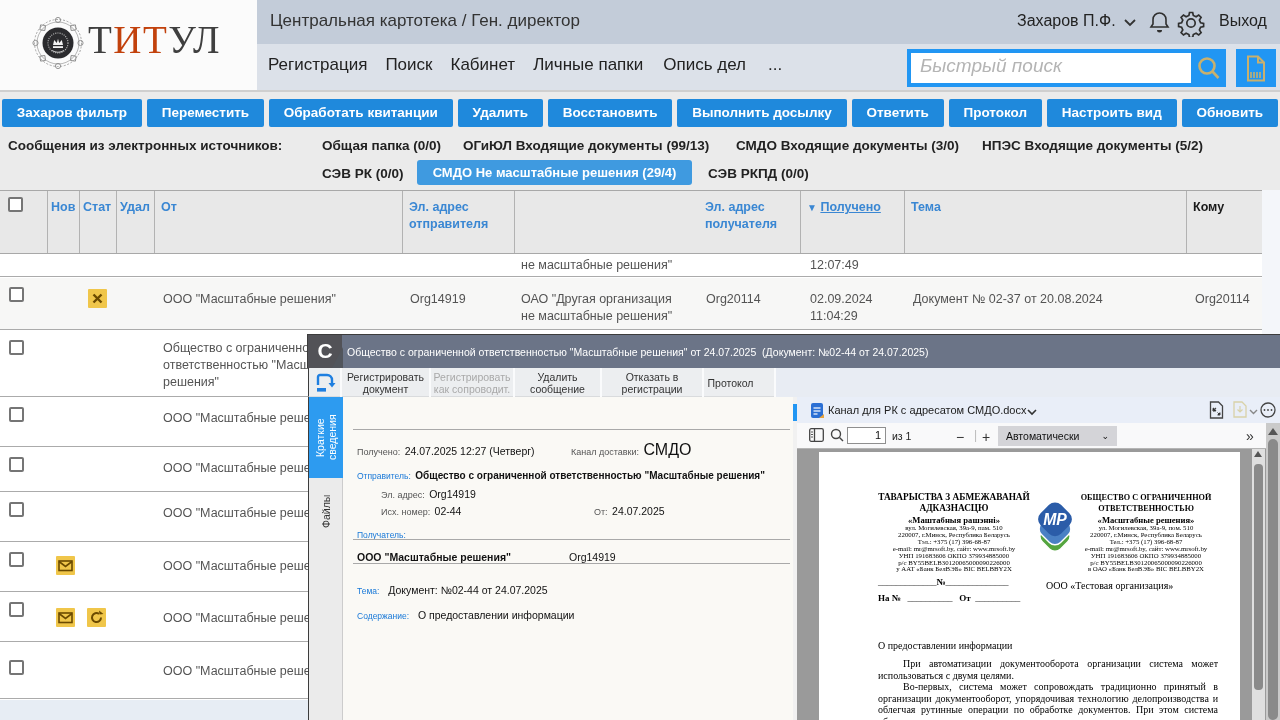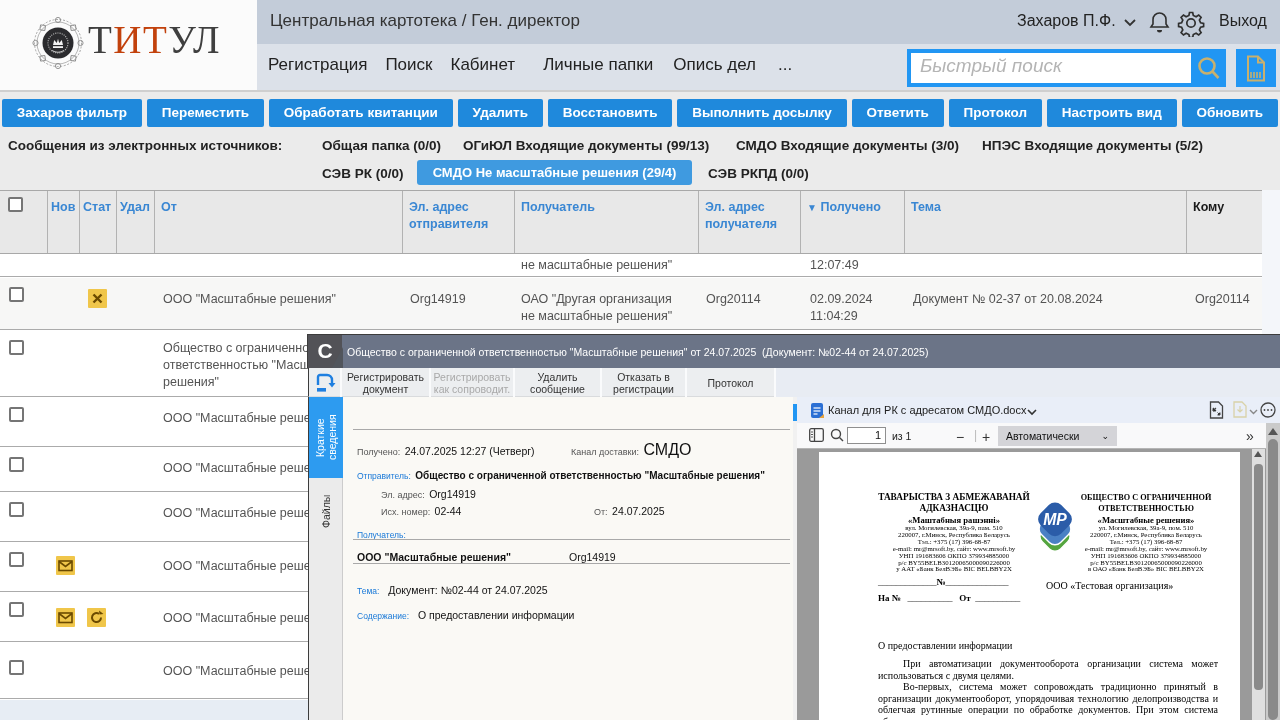--- a/index.html
+++ b/index.html
@@ -106,21 +106,21 @@
   <path d="M10.5 2 a6.5 6.5 0 0 1 6.5 6.5 v4.5 l2 3 h-17 l2 -3 v-4.5 a6.5 6.5 0 0 1 6.5 -6.5 z" fill="none" stroke="#2f2f2f" stroke-width="1.6"></path>
   <path d="M8 19 a2.5 2.5 0 0 0 5 0" fill="#2f2f2f"></path>
 </svg>
 <svg class="abs" style="left:1177px;top:9px" width="28" height="28" viewBox="0 0 28 28">
   <g fill="none" stroke="#2f2f2f" stroke-width="1.7">
   <circle cx="14" cy="14" r="4.2"></circle>
   <path d="M14 3.5 l1.7 0 0.6 3 2.8 1.2 2.6 -1.7 2.4 2.4 -1.7 2.6 1.2 2.8 3 0.6 0 3.2 -3 0.6 -1.2 2.8 1.7 2.6 -2.4 2.4 -2.6 -1.7 -2.8 1.2 -0.6 3 -3.2 0 -0.6 -3 -2.8 -1.2 -2.6 1.7 -2.4 -2.4 1.7 -2.6 -1.2 -2.8 -3 -0.6 0 -3.2 3 -0.6 1.2 -2.8 -1.7 -2.6 2.4 -2.4 2.6 1.7 2.8 -1.2 0.6 -3 z"></path>
   </g>
 </svg>
 <div class="abs" style="left:1219px;top:12px;font-size:16px;color:#222">Выход</div>
-<div class="abs" id="menu"><span style="margin-right:18px">Регистрация</span><span style="margin-right:18px">Поиск</span><span style="margin-right:28px">Кабинет</span><span style="margin-right:20px">Личные папки</span><span style="margin-right:22px">Опись дел</span><span>...</span></div>
+<div class="abs" id="menu"><span style="margin-right:18px">Регистрация</span><span style="margin-right:18px">Поиск</span><span style="margin-right:18px">Кабинет</span><span style="margin-right:20px">Личные папки</span><span style="margin-right:22px">Опись дел</span><span>...</span></div>
 <div class="abs" id="searchwrap"></div>
 <div class="abs" id="searchinput">Быстрый поиск</div>
 <svg class="abs" style="left:1196px;top:56px" width="26" height="26" viewBox="0 0 26 26">
     <circle cx="11" cy="10" r="7.5" fill="none" stroke="#c8b06e" stroke-width="2.6"></circle>
     <path d="M16.5 15.5 l6 6.5" stroke="#c8b06e" stroke-width="2.6"></path>
   </svg>
 <div class="abs" id="docbtn"></div>
 <svg class="abs" style="left:1244px;top:55px" width="24" height="27" viewBox="0 0 24 27">
   <path d="M4 1.5 h10 l6 6 v18 h-16 z" fill="none" stroke="#c8b06e" stroke-width="2"></path>
   <path d="M14 1.5 v6 h6" fill="none" stroke="#c8b06e" stroke-width="2"></path>
@@ -158,23 +158,22 @@
 <div class="abs" id="rstrip"></div>
 <div class="abs" id="thead">
 <div class="hcell" style="left:0;width:48px">
       <span class="cb" style="left:8px;top:6px"></span>
     </div>
 <div class="hcell" style="left:48px;width:32px;padding:8px 3px">Нов</div>
 <div class="hcell" style="left:80px;width:37px;padding:8px 3px">Стат</div>
 <div class="hcell" style="left:117px;width:38px;padding:8px 3px">Удал</div>
 <div class="hcell" style="left:155px;width:248px">От</div>
 <div class="hcell" style="left:403px;width:112px">Эл. адрес отправителя</div>
-<div class="hcell" style="left:515px;width:184px">Получатель</div>
 <div class="hcell" style="left:699px;width:102px">Эл. адрес получателя</div>
-<div class="hcell" style="left:801px;width:104px"><span style="font-size:10px">▼</span> <span style="">Получено</span></div>
+<div class="hcell" style="left:801px;width:104px"><span style="font-size:10px">▼</span> <span style="text-decoration:underline">Получено</span></div>
 <div class="hcell" style="left:1187px;width:75px;border-right:none;color:#1a1a1a">Кому</div>
 <div class="hcell" style="left:905px;width:282px">Тема</div>
 </div>
 <div class="row" style="top:255px;height:22px">
   <div class="cell" style="left:521px;top:2px">не масштабные решения"</div>
   <div class="cell" style="left:810px;top:2px">12:07:49</div>
 </div>
 <div class="row" style="top:278px;height:52px;background:#f7f7f6">
   <span class="cb" style="top:9px"></span>
   <svg class="ic abs" style="left:88px;top:11px" viewBox="0 0 19 19">
@@ -238,21 +237,21 @@
 <div class="abs" id="mtoolbar2"></div>
 <div class="mbtn" style="left:309px;width:33px"></div>
 <svg class="abs" style="left:315px;top:372px" width="22" height="22" viewBox="0 0 22 22">
   <path d="M3 13 v-8 a2 2 0 0 1 2 -2 h7 a5 5 0 0 1 5 5 v5" fill="none" stroke="#1f7fe0" stroke-width="2.4"></path>
   <path d="M13.5 11 l3.5 4.5 3.5 -4.5 z" fill="#1f7fe0"></path>
   <rect x="2" y="16" width="9" height="3.6" fill="#1f7fe0"></rect>
 </svg>
 <div class="mbtn" style="left:342px;width:89px">Регистрировать<br>документ</div>
 <div class="mbtn dis" style="left:431px;width:84px">Регистрировать<br>как сопроводит.</div>
 <div class="mbtn" style="left:515px;width:87px">Удалить<br>сообщение</div>
-<div class="mbtn" style="left:602px;width:85px">Отказать в<br>регистрации</div>
+<div class="mbtn" style="left:602px;width:102px">Отказать в<br>регистрации</div>
 <div class="mbtn" style="left:687px;width:89px;line-height:25px">Протокол</div>
 <div class="abs" id="tabstrip"></div>
 <div class="abs" id="tab1">
     <div class="vtext">Краткие<br>сведения</div>
   </div>
 <div class="abs" id="tab2">
     <div class="vtext">Файлы</div>
   </div>
 <div class="abs" id="mcontent"></div>
 <div class="mline" style="left:353px;top:429px;width:437px"></div>

